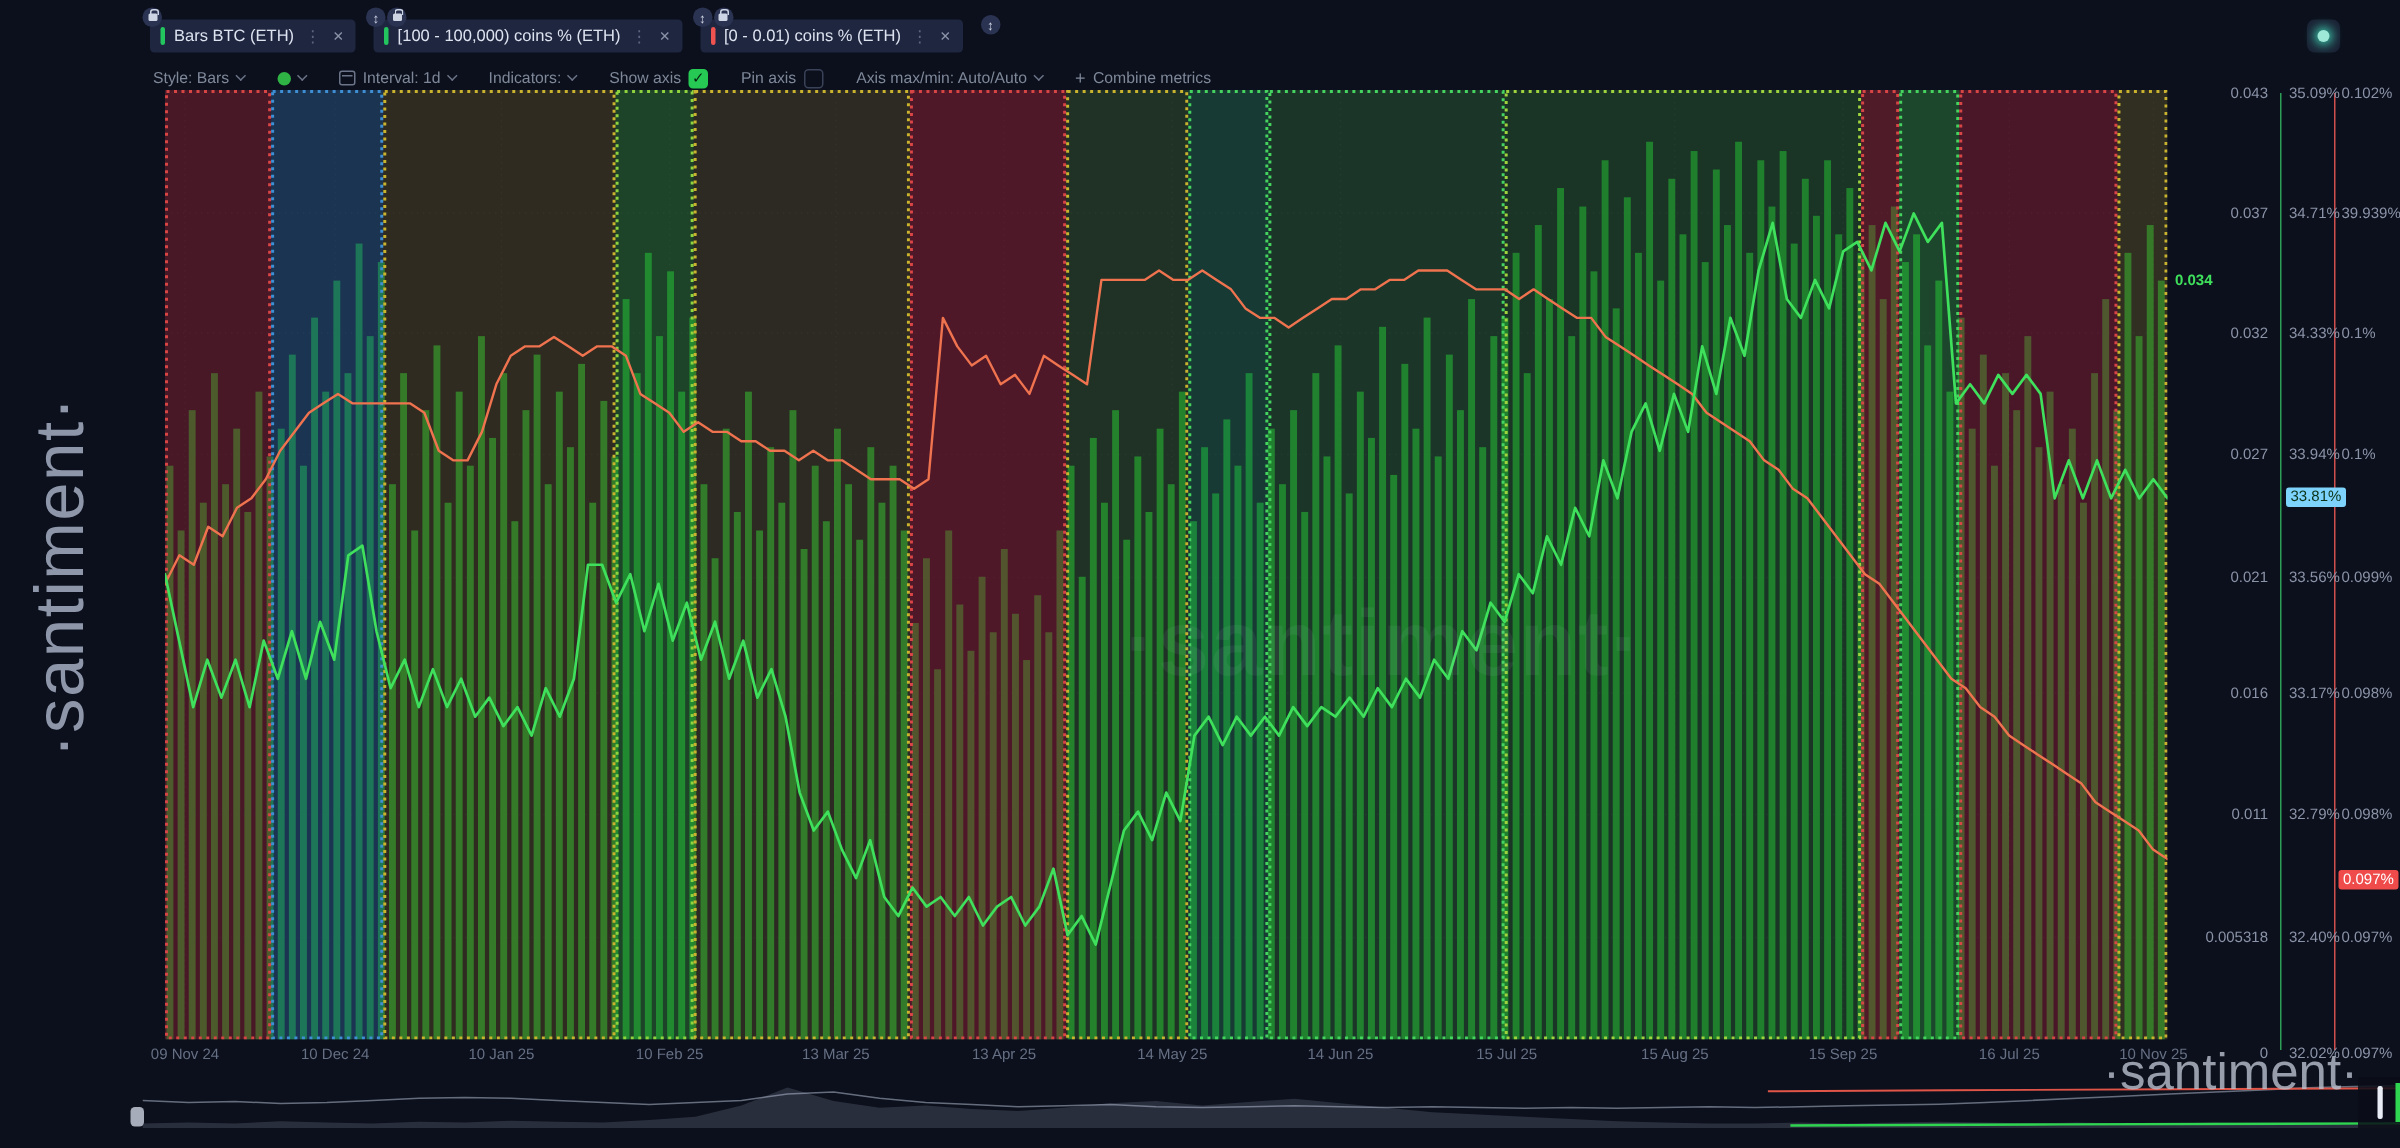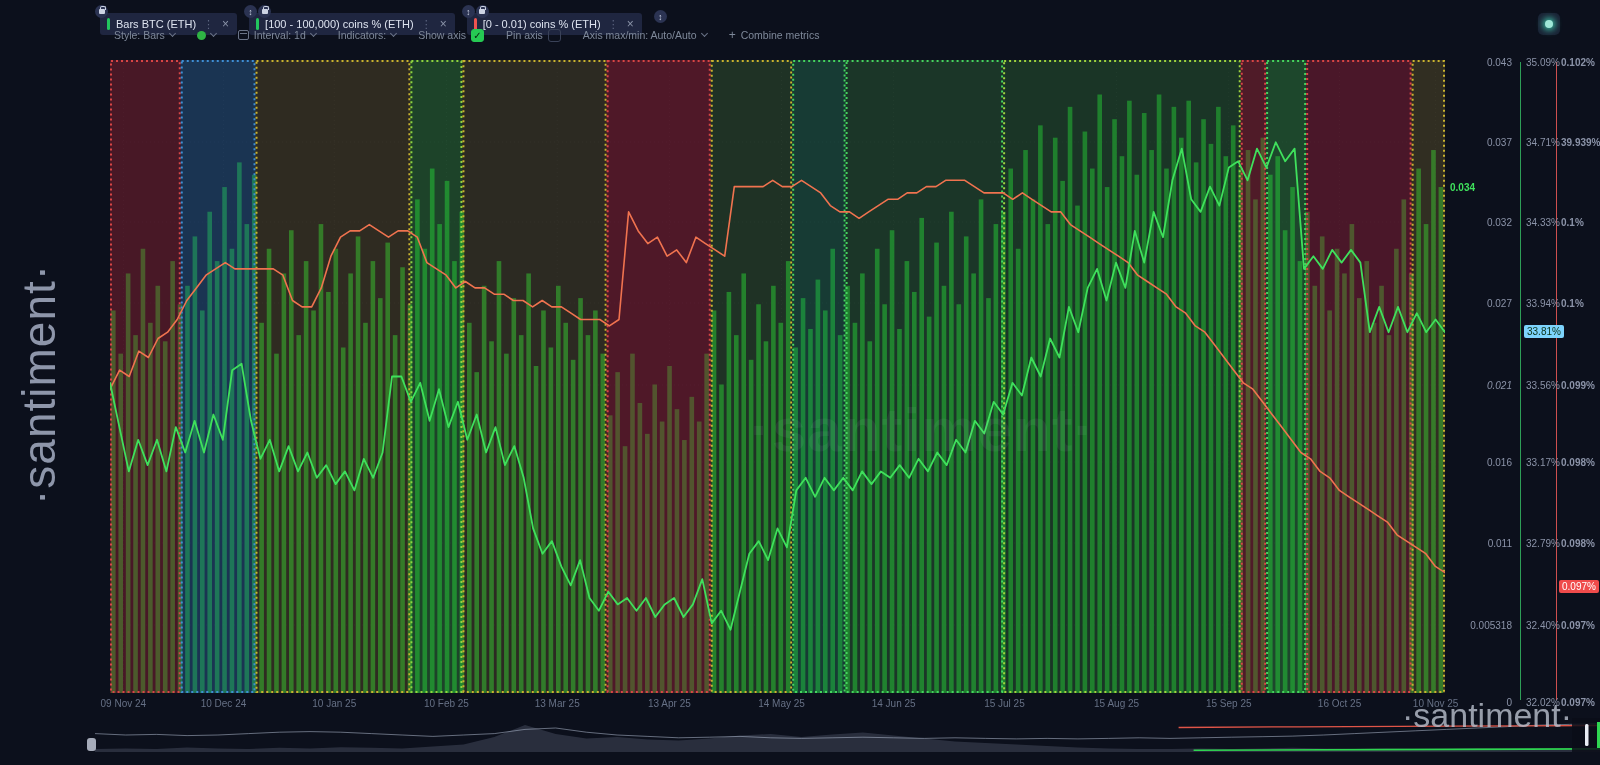--- a/index.html
+++ b/index.html
@@ -23,22 +23,22 @@
   .tab .closex { color:#8a93a8; font-size:12px; padding:0 1px; }
   .icon-cluster { position:absolute; top:-8px; left:-5px; display:flex; gap:1px; z-index:3; }
   .circle { width:13px; height:13px; border-radius:50%; background:#2b3352; color:#cdd4e4;
     font-size:9px; line-height:12px; display:flex; align-items:center; justify-content:center; }
   .lockg { width:6px; height:5px; background:#cdd4e4; border-radius:1px; position:relative; }
   .lockg::before { content:""; position:absolute; left:1px; top:-3px; width:4px; height:3px;
     border:1px solid #cdd4e4; border-bottom:0; border-radius:2px 2px 0 0; }
   .reorder-end { margin-top:-3px; }
 
   
-  .toolbar { position:absolute; left:102px; top:28px; display:flex; align-items:center; gap:22px;
-    font-size:10.5px; color:#7e8899;margin-left:12px; }
+  .toolbar { position:absolute; left:102px; top:45px; display:flex; align-items:center; gap:22px;
+    font-size:10.5px; color:#7e8899; }
   .titem { display:flex; align-items:center; gap:5px; cursor:pointer; white-space:nowrap; }
   .chev { width:5px; height:5px; border-right:1.3px solid #6b7488; border-bottom:1.3px solid #6b7488;
     transform:rotate(45deg); margin-top:-3px; }
   .dotclr { width:9px; height:9px; border-radius:50%; background:#2fb344; }
   .ivic { width:11px; height:10px; border:1.2px solid #6b7488; border-radius:2px; position:relative; }
   .ivic::before { content:""; position:absolute; top:2px; left:1px; right:1px; height:1.2px; background:#6b7488; }
   .cb { width:13px; height:13px; border-radius:3px; border:1px solid #3a4258; font-size:10px;
     line-height:12px; text-align:center; color:transparent; }
   .cb.on { background:#26c953; border-color:#26c953; color:#06230f; }
   .plus { font-size:12px; color:#7e8899; }
@@ -55,21 +55,21 @@
   .watermark-center { position:absolute; left:640px; top:334px; font-size:62px; font-weight:600;
     color:rgba(205,212,230,0.07); letter-spacing:1px; pointer-events:none; z-index:4; }
 
   
   .right-axis { position:absolute; left:1450px; top:0; width:150px; height:765px; font-size:10px; }
   .axline { position:absolute; top:62px; width:1px; height:638px; }
   .axline.green { left:70px; background:#2e9e57; }
   .axline.red { left:106px; background:#cf4f4f; }
   .axrow-left { position:absolute; left:0; width:62px; text-align:right; color:#8b93a8; }
   .axrow-green { position:absolute; left:76px; color:#8b93a8; }
-  .axrow-red { position:absolute; left:111px; color:#8b93a8;font-weight:bold; }
+  .axrow-red { position:absolute; left:111px; color:#8b93a8; }
   .badge { position:absolute; padding:1px 3px; border-radius:2px; font-size:10px; }
   .badge.gtext { left:0; width:62px; text-align:left; color:#3fe05c; font-weight:bold; padding:1px 0; }
   .badge.gfill { left:74px; background:#7dd3fc; color:#0b3317; }
   .badge.rfill { left:109px; background:#ef4b4b; color:#fff; }
 
   
   .dates { position:absolute; left:110px; top:698px; width:1335px; height:14px; font-size:10px; color:#667085; }
   .dates span { position:absolute; transform:translateX(-50%); white-space:nowrap; }
 
   
@@ -413,21 +413,21 @@
       <span class="axrow-red" style="top: 57px;">0.102%</span>
       <span class="axrow-left" style="top: 137px;">0.037</span>
       <span class="axrow-green" style="top: 137px;">34.71%</span>
       <span class="axrow-red" style="top: 137px;">39.939%</span>
       <span class="axrow-left" style="top: 217px;">0.032</span>
       <span class="axrow-green" style="top: 217px;">34.33%</span>
       <span class="axrow-red" style="top: 217px;">0.1%</span>
       <span class="axrow-left" style="top: 298px;">0.027</span>
       <span class="axrow-green" style="top: 298px;">33.94%</span>
       <span class="axrow-red" style="top: 298px;">0.1%</span>
-      <span class="axrow-left" style="top: 380px; font-style: italic;">0.021</span>
+      <span class="axrow-left" style="top: 380px;">0.021</span>
       <span class="axrow-green" style="top: 380px;">33.56%</span>
       <span class="axrow-red" style="top: 380px;">0.099%</span>
       <span class="axrow-left" style="top: 457px;">0.016</span>
       <span class="axrow-green" style="top: 457px;">33.17%</span>
       <span class="axrow-red" style="top: 457px;">0.098%</span>
       <span class="axrow-left" style="top: 538px;">0.011</span>
       <span class="axrow-green" style="top: 538px;">32.79%</span>
       <span class="axrow-red" style="top: 538px;">0.098%</span>
       <span class="axrow-left" style="top: 620px;">0.005318</span>
       <span class="axrow-green" style="top: 620px;">32.40%</span>
@@ -445,21 +445,21 @@
       <span style="left: 113.475px;">10 Dec 24</span>
       <span style="left: 224.28px;">10 Jan 25</span>
       <span style="left: 336.42px;">10 Feb 25</span>
       <span style="left: 447.225px;">13 Mar 25</span>
       <span style="left: 559.365px;">13 Apr 25</span>
       <span style="left: 671.505px;">14 May 25</span>
       <span style="left: 783.645px;">14 Jun 25</span>
       <span style="left: 894.45px;">15 Jul 25</span>
       <span style="left: 1006.59px;">15 Aug 25</span>
       <span style="left: 1118.73px;">15 Sep 25</span>
-      <span style="left: 1229.54px;">16 Oct 25</span>
+      <span style="left: 1229.54px;">16 Jul 25</span>
       <span style="left: 1325.65px;">10 Nov 25</span>
     </div>
 
   <div class="navigator">
     <svg id="nav" width="1505" height="34" viewBox="0 0 1505 34" preserveAspectRatio="none">
         <polygon points="0,34 0.0,31.0 30.7,30.4 61.4,31.0 92.1,29.5 122.9,30.4 153.6,31.0 184.3,29.8 215.0,30.4 245.7,29.2 276.4,29.8 307.1,30.4 337.9,28.6 368.6,26.5 399.3,19.0 430.0,7.0 460.7,16.0 491.4,20.5 522.1,19.0 552.9,21.4 583.6,22.6 614.3,20.5 645.0,17.5 675.7,16.0 706.4,19.0 737.1,16.6 767.9,14.5 798.6,17.5 829.3,20.5 860.0,23.5 890.7,25.0 921.4,26.5 952.1,28.0 982.9,29.5 1013.6,30.4 1044.3,31.0 1075.0,31.0 1105.7,30.4 1136.4,31.0 1167.1,30.4 1197.9,29.8 1228.6,30.4 1259.3,31.0 1290.0,30.4 1320.7,31.0 1351.4,31.0 1382.1,30.4 1412.9,31.0 1443.6,31.0 1474.3,31.6 1505.0,31.0 1505,34" fill="rgba(145,155,180,0.22)"></polygon>
         <polyline points="0.0,15.6 30.7,17.0 61.4,16.4 92.1,17.6 122.9,17.0 153.6,15.6 184.3,14.2 215.0,13.6 245.7,14.2 276.4,15.6 307.1,17.0 337.9,18.4 368.6,17.0 399.3,15.6 430.0,11.4 460.7,10.0 491.4,14.2 522.1,17.0 552.9,18.4 583.6,19.8 614.3,19.2 645.0,18.4 675.7,19.8 706.4,20.4 737.1,19.8 767.9,19.2 798.6,19.8 829.3,20.4 860.0,19.8 890.7,20.4 921.4,20.9 952.1,20.4 982.9,20.9 1013.6,20.4 1044.3,19.8 1075.0,20.4 1105.7,19.8 1136.4,19.2 1167.1,18.7 1197.9,18.1 1228.6,17.0 1259.3,15.6 1290.0,14.2 1320.7,12.8 1351.4,11.4 1382.1,10.0 1412.9,8.6 1443.6,7.2 1474.3,6.4 1505.0,5.8" fill="none" stroke="rgba(175,185,205,0.55)" stroke-width="1"></polyline>
         <polyline points="1083.6,9.5 1204.0,8.8 1354.5,8.2 1505.0,7.5" fill="none" stroke="#e05548" stroke-width="1.3"></polyline>
         <polyline points="1098.6,32.3 1279.3,31.6 1505.0,30.9" fill="none" stroke="#2fd551" stroke-width="1.6"></polyline>
         <rect x="1477" y="0" width="28" height="34" fill="rgba(10,13,24,0.85)"></rect>

